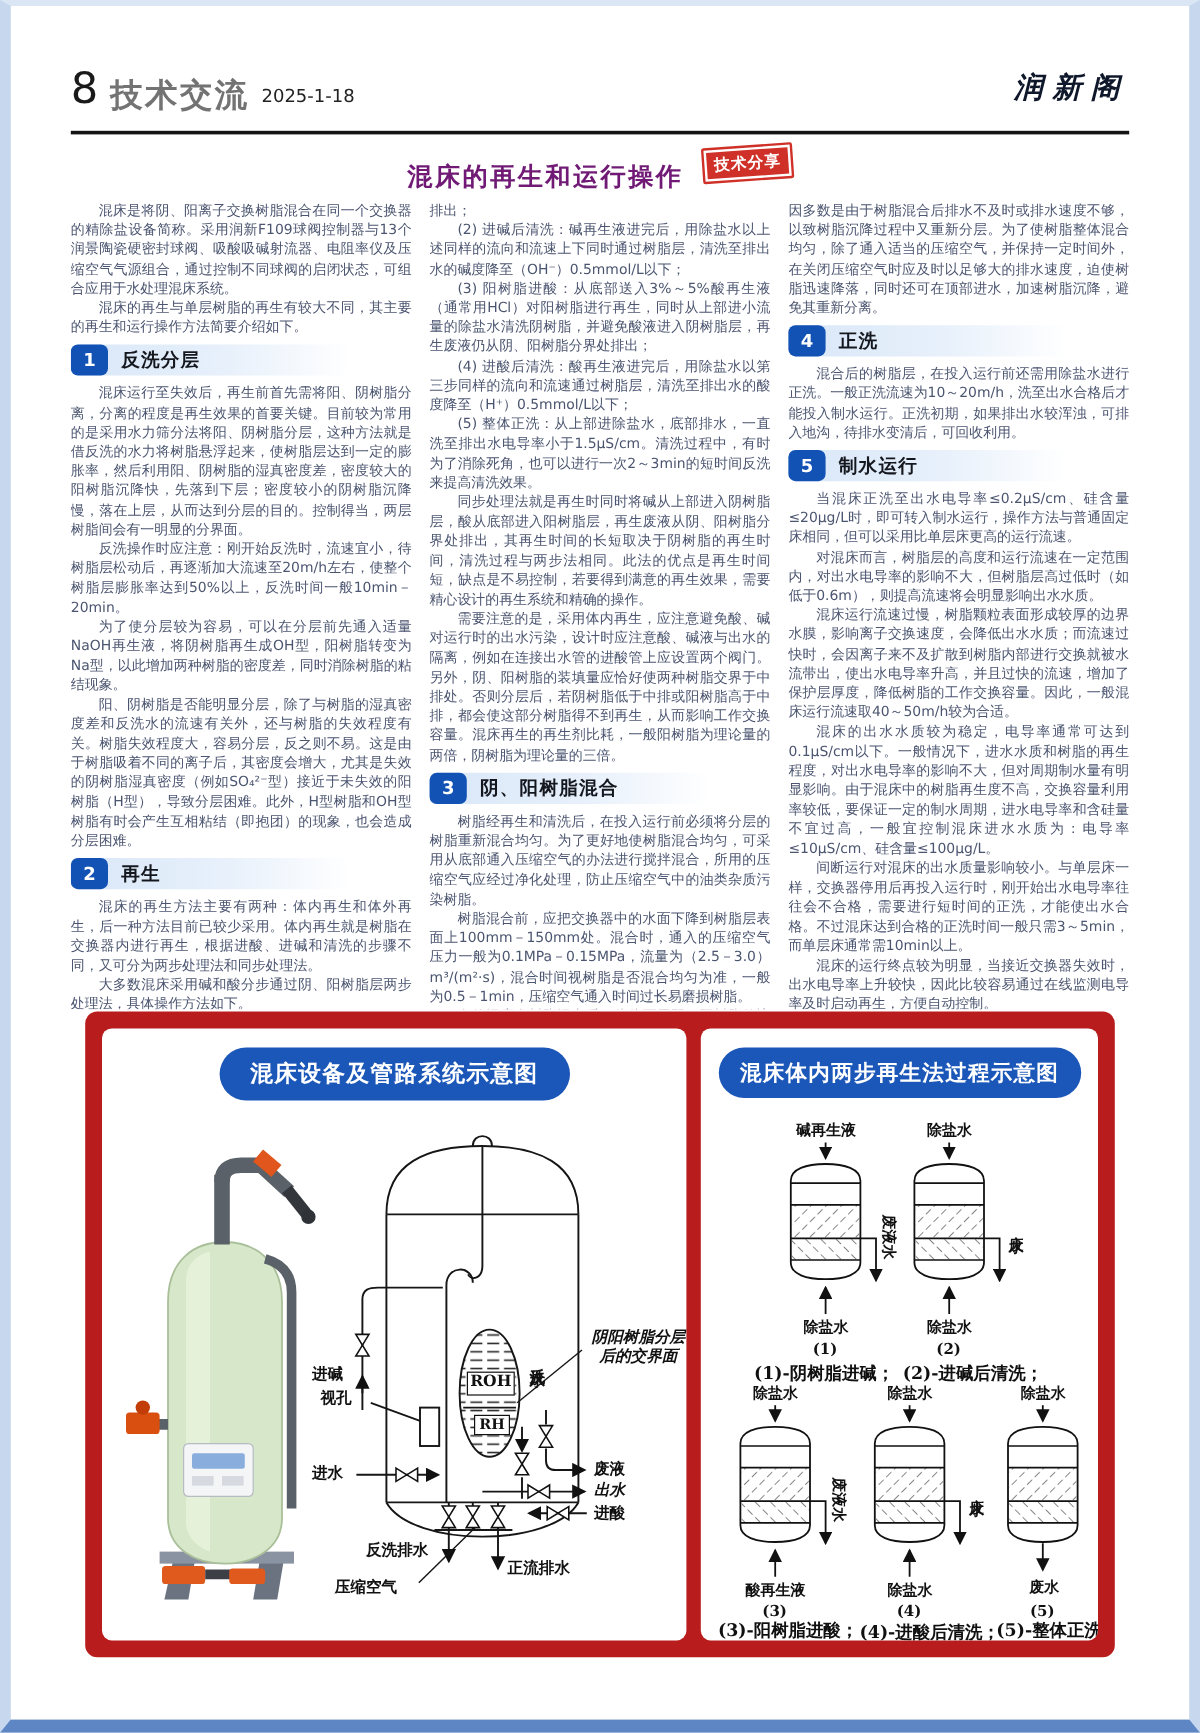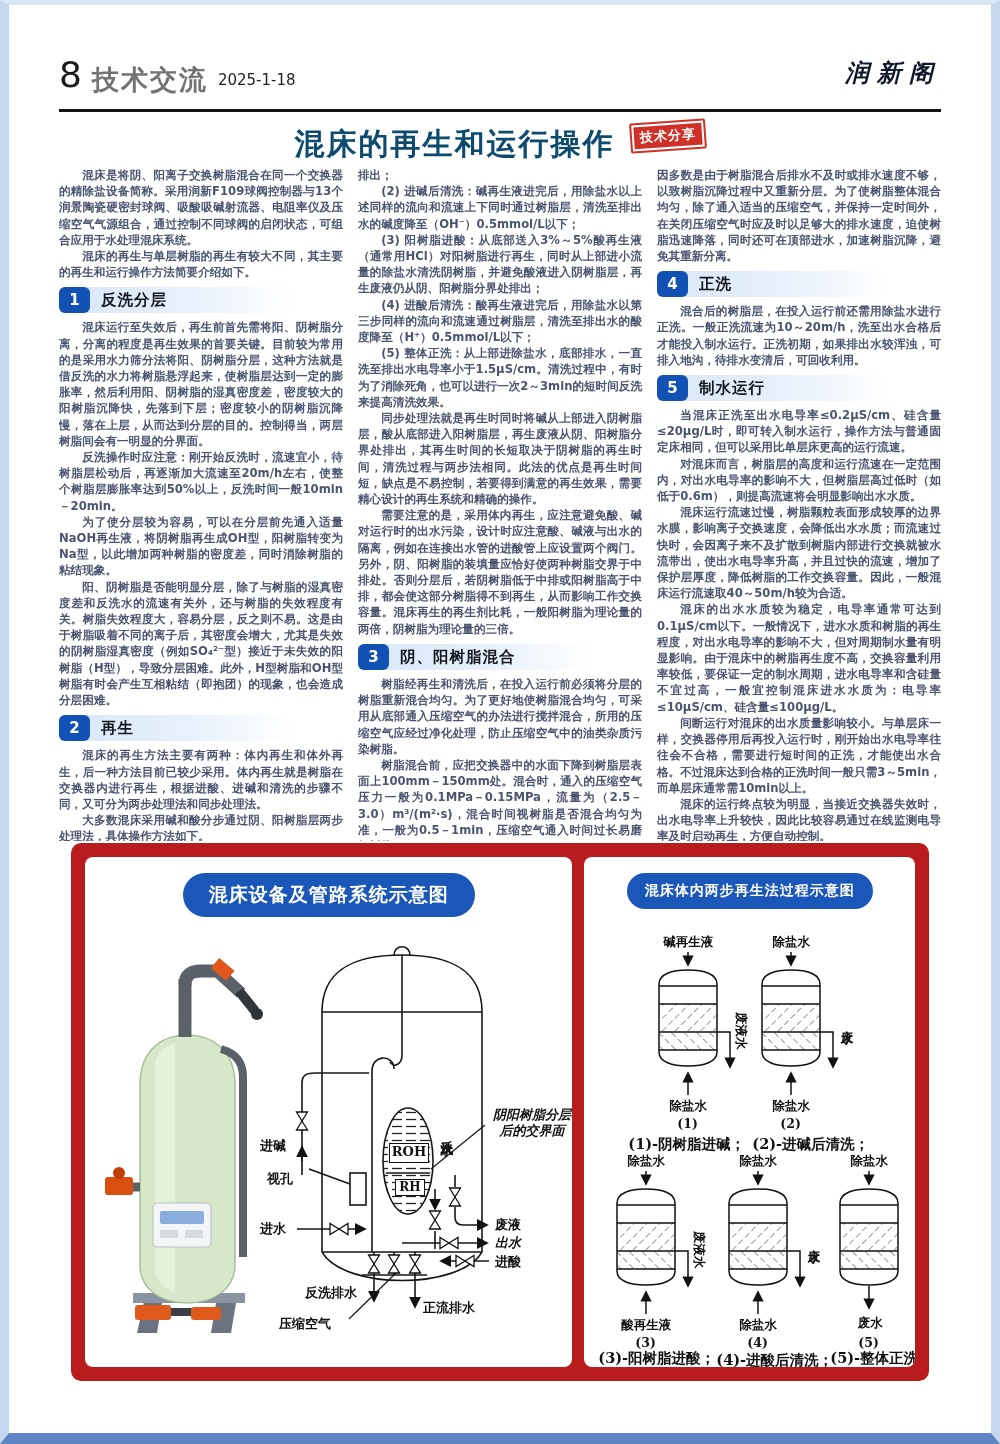--- a/index.html
+++ b/index.html
@@ -15,31 +15,31 @@
   .hdr { position:absolute; top:52px; left:50px; right:50px; display:flex; align-items:flex-end; }
   .hdr-left { display:flex; align-items:flex-end; gap:10px; }
   .hdr-pageno { font-size:36px; font-weight:400; color:#1a1a1a; line-height:1; }
   .hdr-section { font-size:27px; font-weight:bold; color:#737373; line-height:1; letter-spacing:2px; }
   .hdr-date { font-size:15px; color:#222; line-height:1.4; padding-bottom:2px; }
   .hdr-masthead { margin-left:auto; font-family:"DejaVu Serif", serif; font-style:italic;
     font-weight:bold; font-size:24px; color:#0f172a; letter-spacing:8px; padding-bottom:4px; }
   .hdr-rule { position:absolute; top:104px; left:50px; right:50px; height:3px; background:#141414; }
   
   .title-row { position:absolute; top:116px; left:0; width:100%; text-align:center; }
-  .art-title { display:inline-block; font-size:30px; font-weight:800; color:#0c4a6e; letter-spacing:2px; }
+  .art-title { display:inline-block; font-size:21px; font-weight:800; color:#701a75; letter-spacing:2px; }
   .stamp { display:inline-block; vertical-align:14px; margin-left:10px; transform:rotate(-4deg);
     border:2px solid #cf3128; padding:2px; border-radius:2px; }
   .stamp-inner { display:block; background:#cf3128; color:#fff; font-size:13px; font-weight:bold;
     padding:2px 6px; letter-spacing:1px; }
   
   .columns { position:absolute; top:162px; left:50px; right:50px; height:674px;
     display:flex; gap:15px; overflow:hidden; }
   .col { flex:1; font-size:11.6px; line-height:16.2px; color:#4b5570;
     text-align:justify; text-justify:inter-ideograph; }
-  .col p { margin:0; text-indent:2em;font-weight:bold; }
+  .col p { margin:0; text-indent:2em; }
   .col p.cont { text-indent:0; }
   .sec { display:flex; align-items:center; margin:7px 0 6px 0; height:26px;
     background:linear-gradient(90deg,#d9e7f8 0%,#e7f0fb 55%,rgba(231,240,251,0) 100%);
     border-radius:6px; width:82%; }
   .sec-num { flex:0 0 31px; height:26px; background:#1252b4; color:#fff; border-radius:6px;
     font-size:15px; font-weight:bold; display:flex; align-items:center; justify-content:center; }
   .sec-label { font-size:15.5px; font-weight:bold; color:#14171d; padding-left:11px; letter-spacing:1px; }
   
   .figures { position:absolute; top:838px; left:62px; right:62px; height:538px;
     background:#b91c1c; border-radius:10px; padding:14px; box-sizing:border-box;
@@ -240,40 +240,40 @@
           <use href="#valve" transform="translate(338,363) rotate(90)"></use>
           <use href="#valve" transform="translate(358,340) rotate(90)"></use>
           <use href="#valve" transform="translate(352,386)"></use>
           <use href="#valve" transform="translate(368,404)"></use>
           <use href="#valve" transform="translate(277,407) rotate(90)"></use>
           <use href="#valve" transform="translate(297,407) rotate(90)"></use>
           <use href="#valve" transform="translate(318,407) rotate(90)"></use>
         </svg>
 
         <div class="dlabel" style="left:163px; top:281px;">进碱</div>
-        <div class="dlabel" style="left:170px; top:314px;">视孔</div>
+        <div class="dlabel" style="left:170px; top:301px;">视孔</div>
         <div class="dlabel" style="left:163px; top:364px;">进水</div>
         <div class="dlabel vert" style="left:341px; top:272px;">反洗水</div>
         <div class="resin-tag" style="left:292px; top:286px; width:38px; height:18px; font-size:13px;">ROH</div>
         <div class="resin-tag" style="left:298px; top:322px; width:28px; height:15px; font-size:12px;">RH</div>
         <div class="dlabel center" style="left:386px; top:250px; width:98px;font-style:italic;">
           <div>阴阳树脂分层</div>
           <div>后的交界面</div>
         </div>
         <div class="dlabel" style="left:398px; top:360px;">废液</div>
         <div class="dlabel" style="left:398px; top:378px;font-style:italic;">出水</div>
         <div class="dlabel" style="left:398px; top:397px;">进酸</div>
         <div class="dlabel" style="left:208px; top:428px;">反洗排水</div>
         <div class="dlabel" style="left:326px; top:443px;">正流排水</div>
         <div class="dlabel" style="left:182px; top:459px;">压缩空气</div>
       </div>
     </div>
 
     <div class="panel panel-right">
-      <div class="panel-pill" style="font-size:14px; padding:9px 18px;">混床体内两步再生法过程示意图</div>
+      <div class="panel-pill" style="font-size:18px; padding:9px 18px;">混床体内两步再生法过程示意图</div>
       <div class="canvas canvas-right">
 
         <svg width="338" height="510" viewBox="0 0 338 510">
           <defs>
             <marker id="ahR" viewBox="0 0 10 10" refX="8.5" refY="5" markerWidth="7.5" markerHeight="7.5" orient="auto">
               <path d="M0,0 L10,5 L0,10 Z" fill="#111"></path>
             </marker>
             <pattern id="h1" width="9" height="9" patternUnits="userSpaceOnUse" patternTransform="rotate(45)">
               <line x1="0" y1="0" x2="0" y2="9" stroke="#333" stroke-width="1" stroke-dasharray="5,3"></line>
             </pattern>

